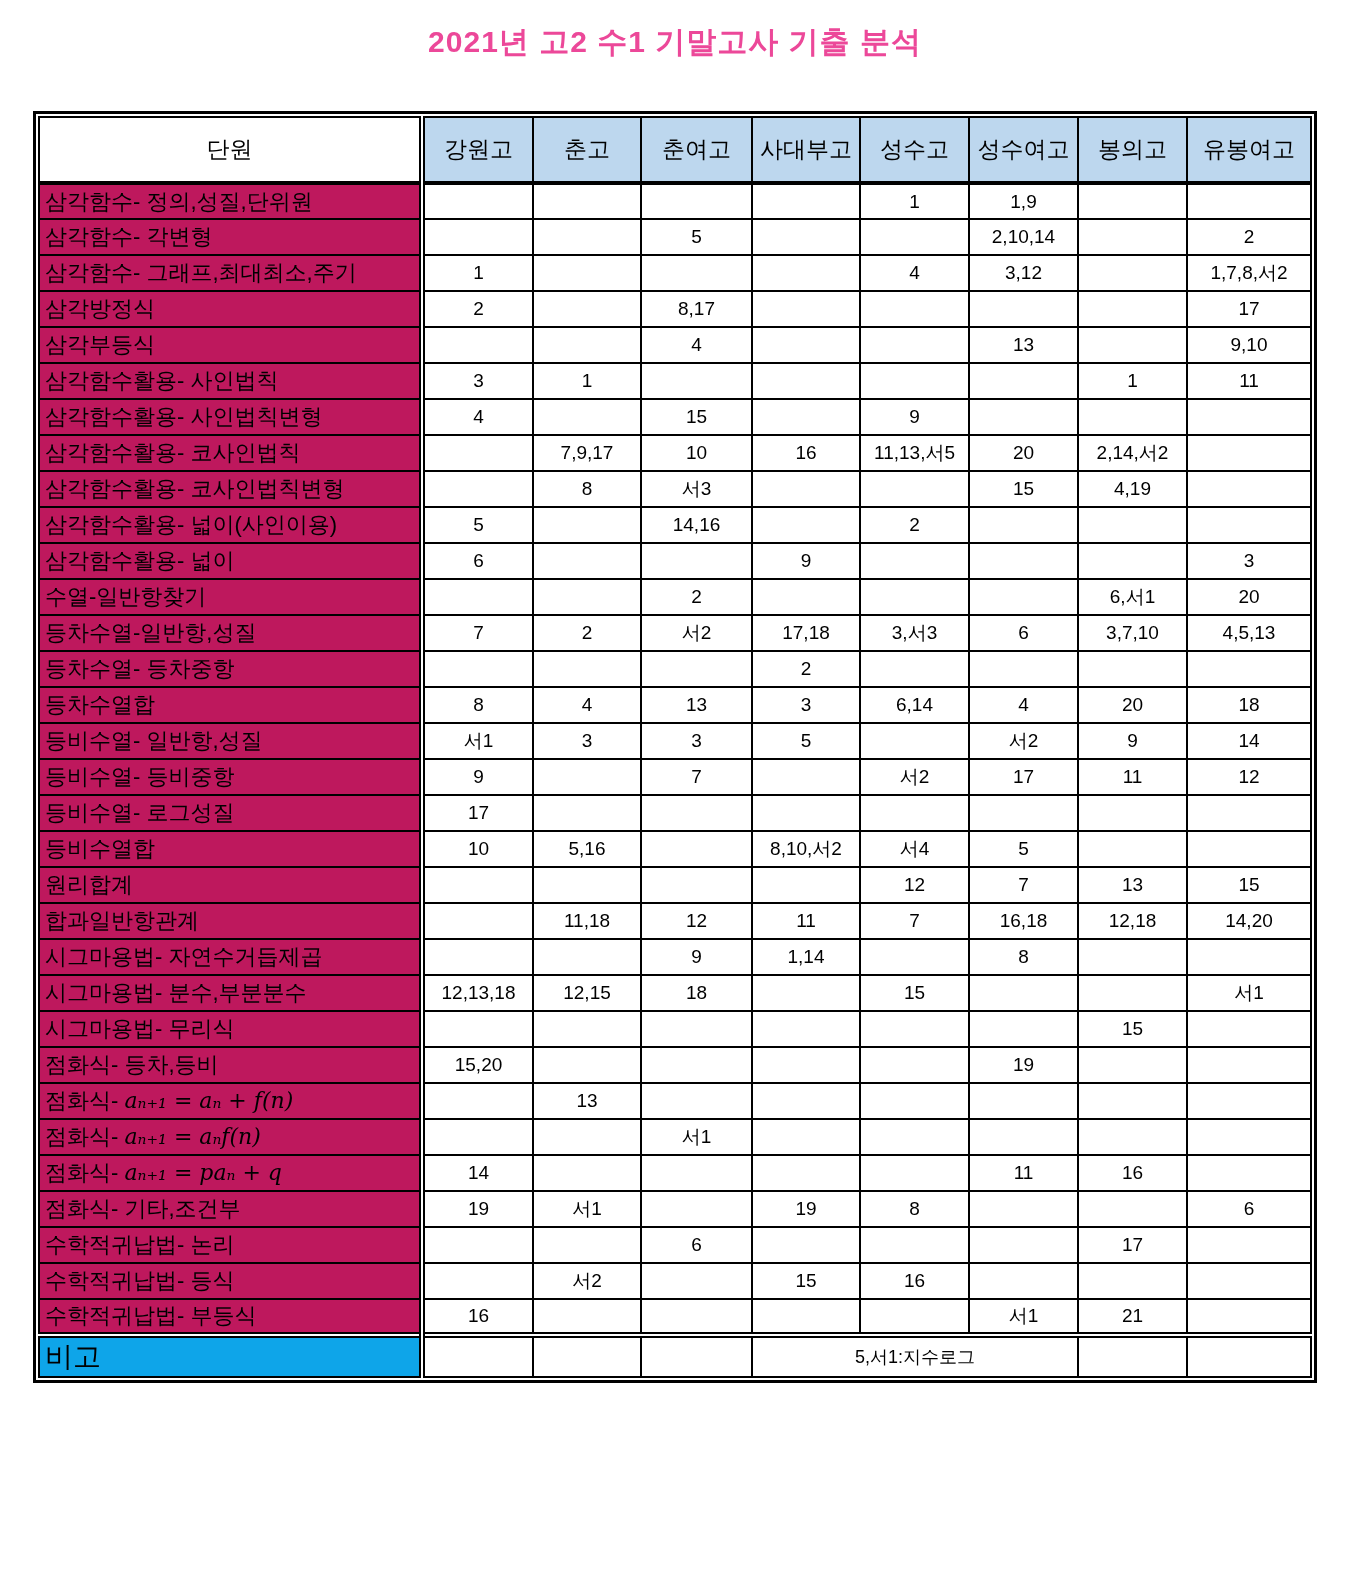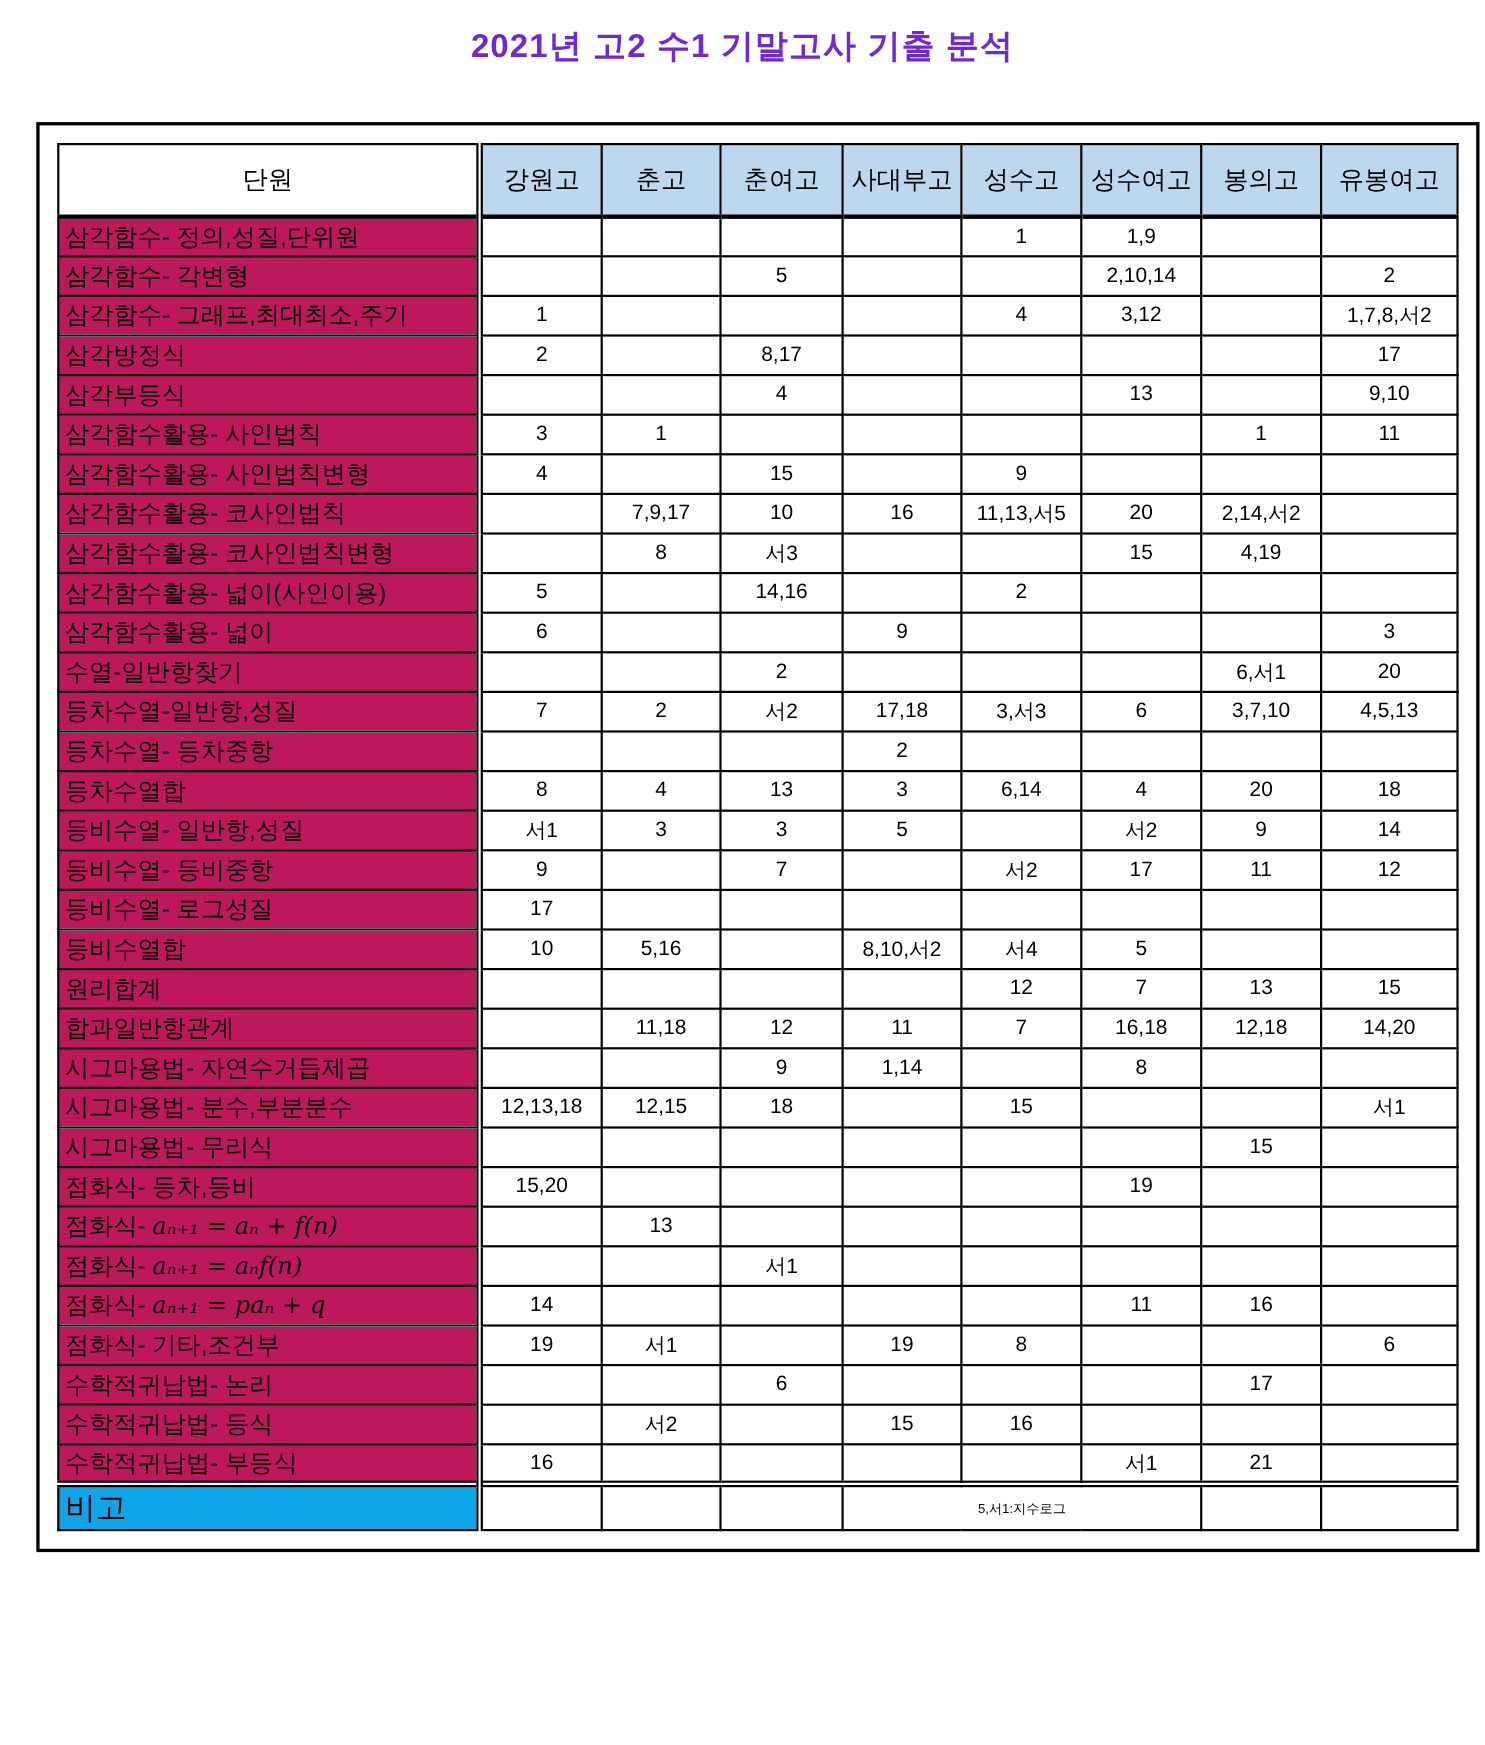--- a/index.html
+++ b/index.html
@@ -10,27 +10,27 @@
     font-family: "Liberation Sans", sans-serif;
     color: #000;
   }
   .title {
     position: absolute;
     top: 22px; left: 0; width: 100%;
     text-align: center;
     font-size: 30px;
     font-weight: 600;
     letter-spacing: 1px;
-    color: #6d28d9;
+    color: #ec4899;
   }
   .table-wrap {
     position: absolute;
     left: 33px; top: 111px;
     border: 3px solid #000;
-    padding: 16px;
+    padding: 2px;
     background: #fff;
   }
   table {
     border-collapse: collapse;
     table-layout: fixed;
     width: 1272px;
   }
   th, td {
     border: 2px solid #000;
     overflow: hidden;
@@ -72,21 +72,21 @@
     border-top: 6px double #000;
     vertical-align: middle;
     background: #fff;
   }
   tfoot td.label {
     background: #0ea5e9;
     font-size: 28px;
   }
   tfoot td.note-cell {
     text-align: center;
-    font-size: 12px;
+    font-size: 18px;
     margin-top: 12px;
   }
 </style>
 </head>
 <body>
 
 <div class="title">2021년 고2 수1 기말고사 기출 분석</div>
 
 <div class="table-wrap">
   <table>

